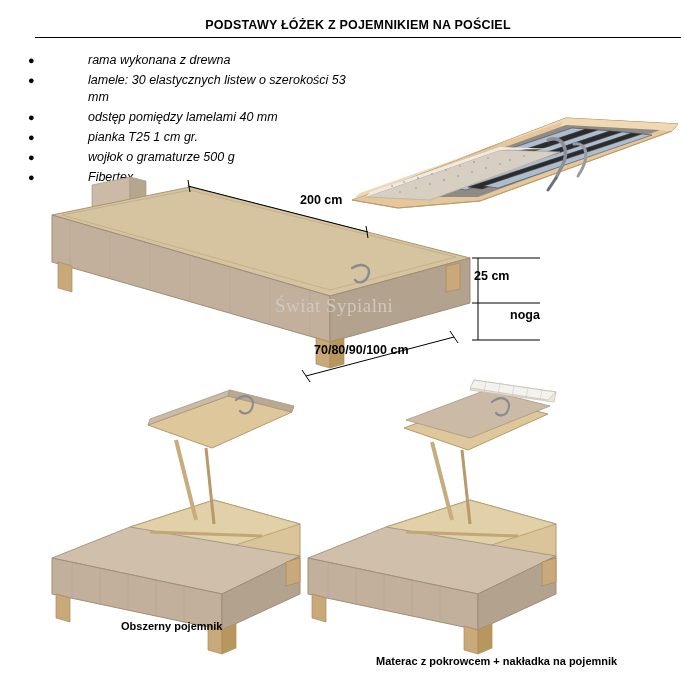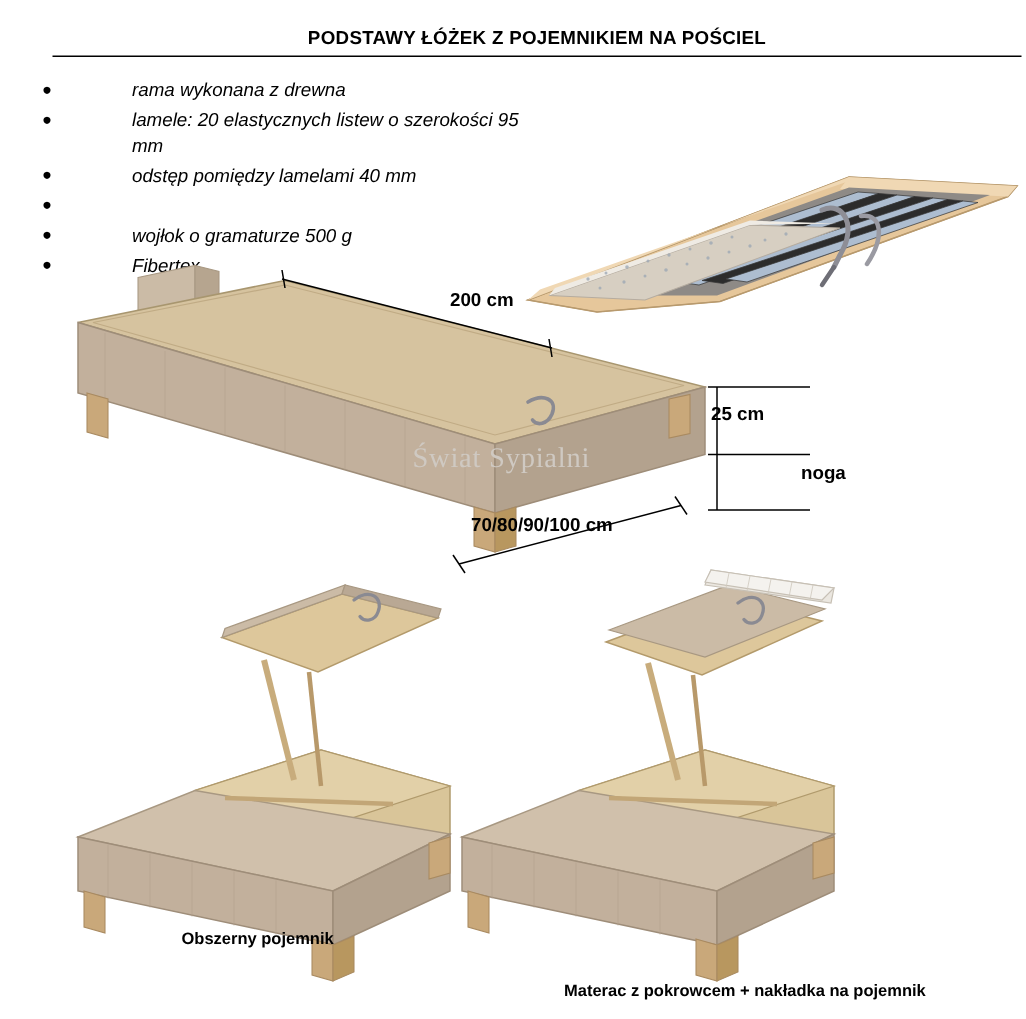--- a/index.html
+++ b/index.html
@@ -117,28 +117,29 @@
     <div class="header-rule"></div>
   </div>
 
   <div class="features">
     <div class="feature">
       <span class="bullet">●</span>
       <span class="feature-text">rama wykonana z drewna</span>
     </div>
     <div class="feature">
       <span class="bullet">●</span>
-      <span class="feature-text">lamele: 20 elastycznych listew o szerokości 95 mm</span>
+      <span class="feature-text">lamele: 30 elastycznych listew o szerokości 53 mm</span>
     </div>
     <div class="feature">
       <span class="bullet">●</span>
       <span class="feature-text">odstęp pomiędzy lamelami 40 mm</span>
     </div>
     <div class="feature">
       <span class="bullet">●</span>
+      <span class="feature-text">pianka T25 1 cm gr.</span>
     </div>
     <div class="feature">
       <span class="bullet">●</span>
       <span class="feature-text">wojłok o gramaturze 500 g</span>
     </div>
     <div class="feature">
       <span class="bullet">●</span>
       <span class="feature-text">Fibertex</span>
     </div>
   </div>
@@ -331,21 +332,21 @@
         <polygon points="312,594 326,598 326,622 312,618" fill="#c9a87a" stroke="#a98a60" stroke-width="0.7"></polygon>
         <polygon points="464,626 478,630 478,654 464,650" fill="#c9a87a" stroke="#a98a60" stroke-width="0.7"></polygon>
         <polygon points="478,630 492,624 492,648 478,654" fill="#b8975f" stroke="#a98a60" stroke-width="0.7"></polygon>
         <polygon points="542,562 556,558 556,582 542,586" fill="#c9a87a" stroke="#a98a60" stroke-width="0.7"></polygon>
       </g>
     </g>
   </svg>
 
   <div class="dim-label" style="left:300px; top:193px;">200 cm</div>
   <div class="dim-label" style="left:474px; top:269px;">25 cm</div>
-  <div class="dim-label" style="left:498px; top:308px;padding-left:36px;">noga</div>
+  <div class="dim-label" style="left:474px; top:308px;padding-left:36px;">noga</div>
   <div class="dim-label" style="left:314px; top:343px;">70/80/90/100 cm</div>
 
   <div class="watermark">Świat Sypialni</div>
 
   <div class="caption caption-left">Obszerny pojemnik</div>
   <div class="caption caption-right">Materac z pokrowcem + nakładka na pojemnik</div>
 
 </div>
 
 </body></html>

